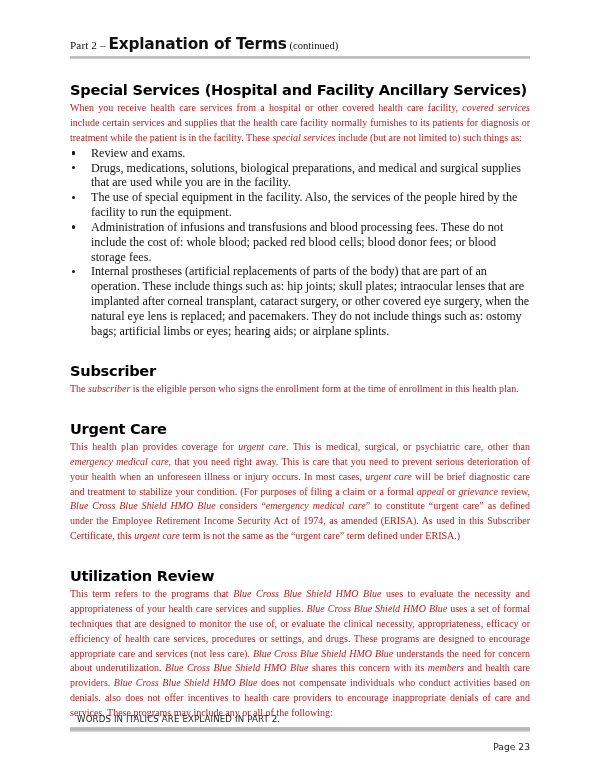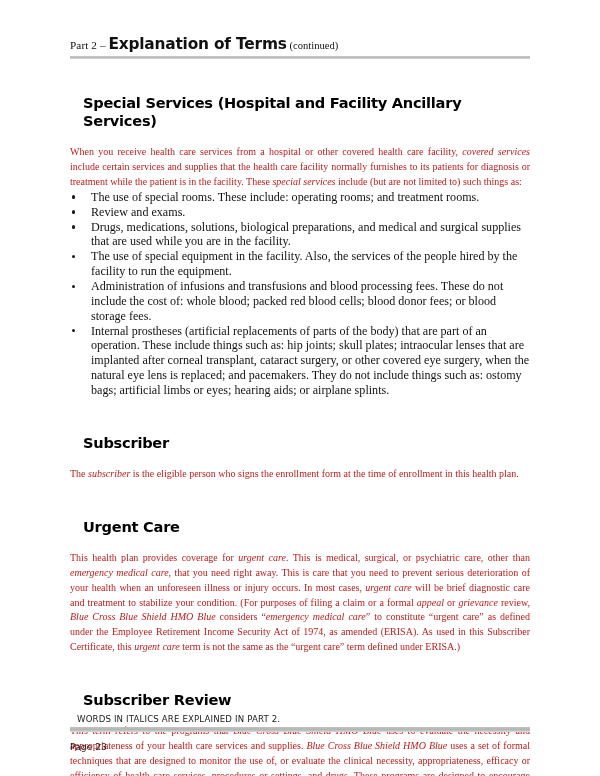--- a/index.html
+++ b/index.html
@@ -63,21 +63,21 @@
     height: 5px;
     background: linear-gradient(to bottom, #c2c2c2 0, #b4b4b4 55%, #dcdcdc 100%);
   }
 
   
   h2.section-heading {
     font-family: "DejaVu Sans", "Liberation Sans", sans-serif;
     font-weight: bold;
     font-size: 14.6px;
     letter-spacing: -0.25px;
-    margin: 13px;
+    margin: 0;
     padding: 0;
     color: #000000;
     line-height: 1.25;
   }
 
   .gap-before-heading { height: 23px; }
   .gap-before-heading.first { height: 22px; }
 
   
   p.body {
@@ -133,21 +133,21 @@
     font-size: 8.6px;
     letter-spacing: 0.15px;
     color: #1c1c1c;
     padding-bottom: 3px;
     white-space: nowrap;
     margin-left: 7px;
   }
   .page-number {
     font-family: "DejaVu Sans", "Liberation Sans", sans-serif;
     font-size: 9.2px;
-    text-align: left;
+    text-align: right;
     color: #1c1c1c;
     padding-top: 9px;
   }
 </style>
 </head>
 <body>
 
 <div class="page">
 
   <div class="content">
@@ -159,42 +159,42 @@
     </div>
     <div class="rule"></div>
 
     <div class="gap-before-heading first"></div>
     <h2 class="section-heading">Special Services (Hospital and Facility Ancillary Services)</h2>
     <div class="heading-body-gap"></div>
 
     <p class="body">When you receive health care services from a hospital or other covered health care facility, <i>covered services</i> include certain services and supplies that the health care facility normally furnishes to its patients for diagnosis or treatment while the patient is in the facility. These <i>special services</i> include (but are not limited to) such things as:</p>
 
     <ul class="bullets">
-      <li><span class="bullet-dot"></span><span>The use of special rooms. These include: operating rooms; and treatment rooms.</span></li>
+      <li><span class="bullet-dot"></span></li>
       <li><span class="bullet-dot"></span><span>Review and exams.</span></li>
       <li><span class="bullet-dot"></span><span>Drugs, medications, solutions, biological preparations, and medical and surgical supplies that are used while you are in the facility.</span></li>
       <li><span class="bullet-dot"></span><span>The use of special equipment in the facility. Also, the services of the people hired by the facility to run the equipment.</span></li>
       <li><span class="bullet-dot"></span><span>Administration of infusions and transfusions and blood processing fees. These do not include the cost of: whole blood; packed red blood cells; blood donor fees; or blood storage fees.</span></li>
       <li><span class="bullet-dot"></span><span>Internal prostheses (artificial replacements of parts of the body) that are part of an operation. These include things such as: hip joints; skull plates; intraocular lenses that are implanted after corneal transplant, cataract surgery, or other covered eye surgery, when the natural eye lens is replaced; and pacemakers. They do not include things such as: ostomy bags; artificial limbs or eyes; hearing aids; or airplane splints.</span></li>
     </ul>
 
     <div class="gap-before-heading"></div>
     <h2 class="section-heading">Subscriber</h2>
     <div class="heading-body-gap"></div>
 
     <p class="body">The <i>subscriber</i> is the eligible person who signs the enrollment form at the time of enrollment in this health plan.</p>
 
     <div class="gap-before-heading"></div>
     <h2 class="section-heading">Urgent Care</h2>
     <div class="heading-body-gap"></div>
 
     <p class="body">This health plan provides coverage for <i>urgent care</i>. This is medical, surgical, or psychiatric care, other than <i>emergency medical care</i>, that you need right away. This is care that you need to prevent serious deterioration of your health when an unforeseen illness or injury occurs. In most cases, <i>urgent care</i> will be brief diagnostic care and treatment to stabilize your condition. (For purposes of filing a claim or a formal <i>appeal</i> or <i>grievance</i> review, <i>Blue Cross Blue Shield HMO Blue</i> considers “<i>emergency medical care</i>” to constitute “urgent care” as defined under the Employee Retirement Income Security Act of 1974, as amended (ERISA). As used in this Subscriber Certificate, this <i>urgent care</i> term is not the same as the “urgent care” term defined under ERISA.)</p>
 
     <div class="gap-before-heading"></div>
-    <h2 class="section-heading">Subscriber Review</h2>
+    <h2 class="section-heading">Utilization Review</h2>
     <div class="heading-body-gap"></div>
 
     <p class="body">This term refers to the programs that <i>Blue Cross Blue Shield HMO Blue</i> uses to evaluate the necessity and appropriateness of your health care services and supplies. <i>Blue Cross Blue Shield HMO Blue</i> uses a set of formal techniques that are designed to monitor the use of, or evaluate the clinical necessity, appropriateness, efficacy or efficiency of health care services, procedures or settings, and drugs. These programs are designed to encourage appropriate care and services (not less care). <i>Blue Cross Blue Shield HMO Blue</i> understands the need for concern about underutilization. <i>Blue Cross Blue Shield HMO Blue</i> shares this concern with its <i>members</i> and health care providers. <i>Blue Cross Blue Shield HMO Blue</i> does not compensate individuals who conduct  activities based on denials.  also does not offer incentives to health care providers to encourage inappropriate denials of care and services. These programs may include any or all of the following:</p>
 
   </div>
 
   <div class="footer">
     <div class="footer-note">WORDS IN ITALICS ARE EXPLAINED IN PART 2.</div>
     <div class="rule footer-rule"></div>
     <div class="page-number">Page 23</div>

